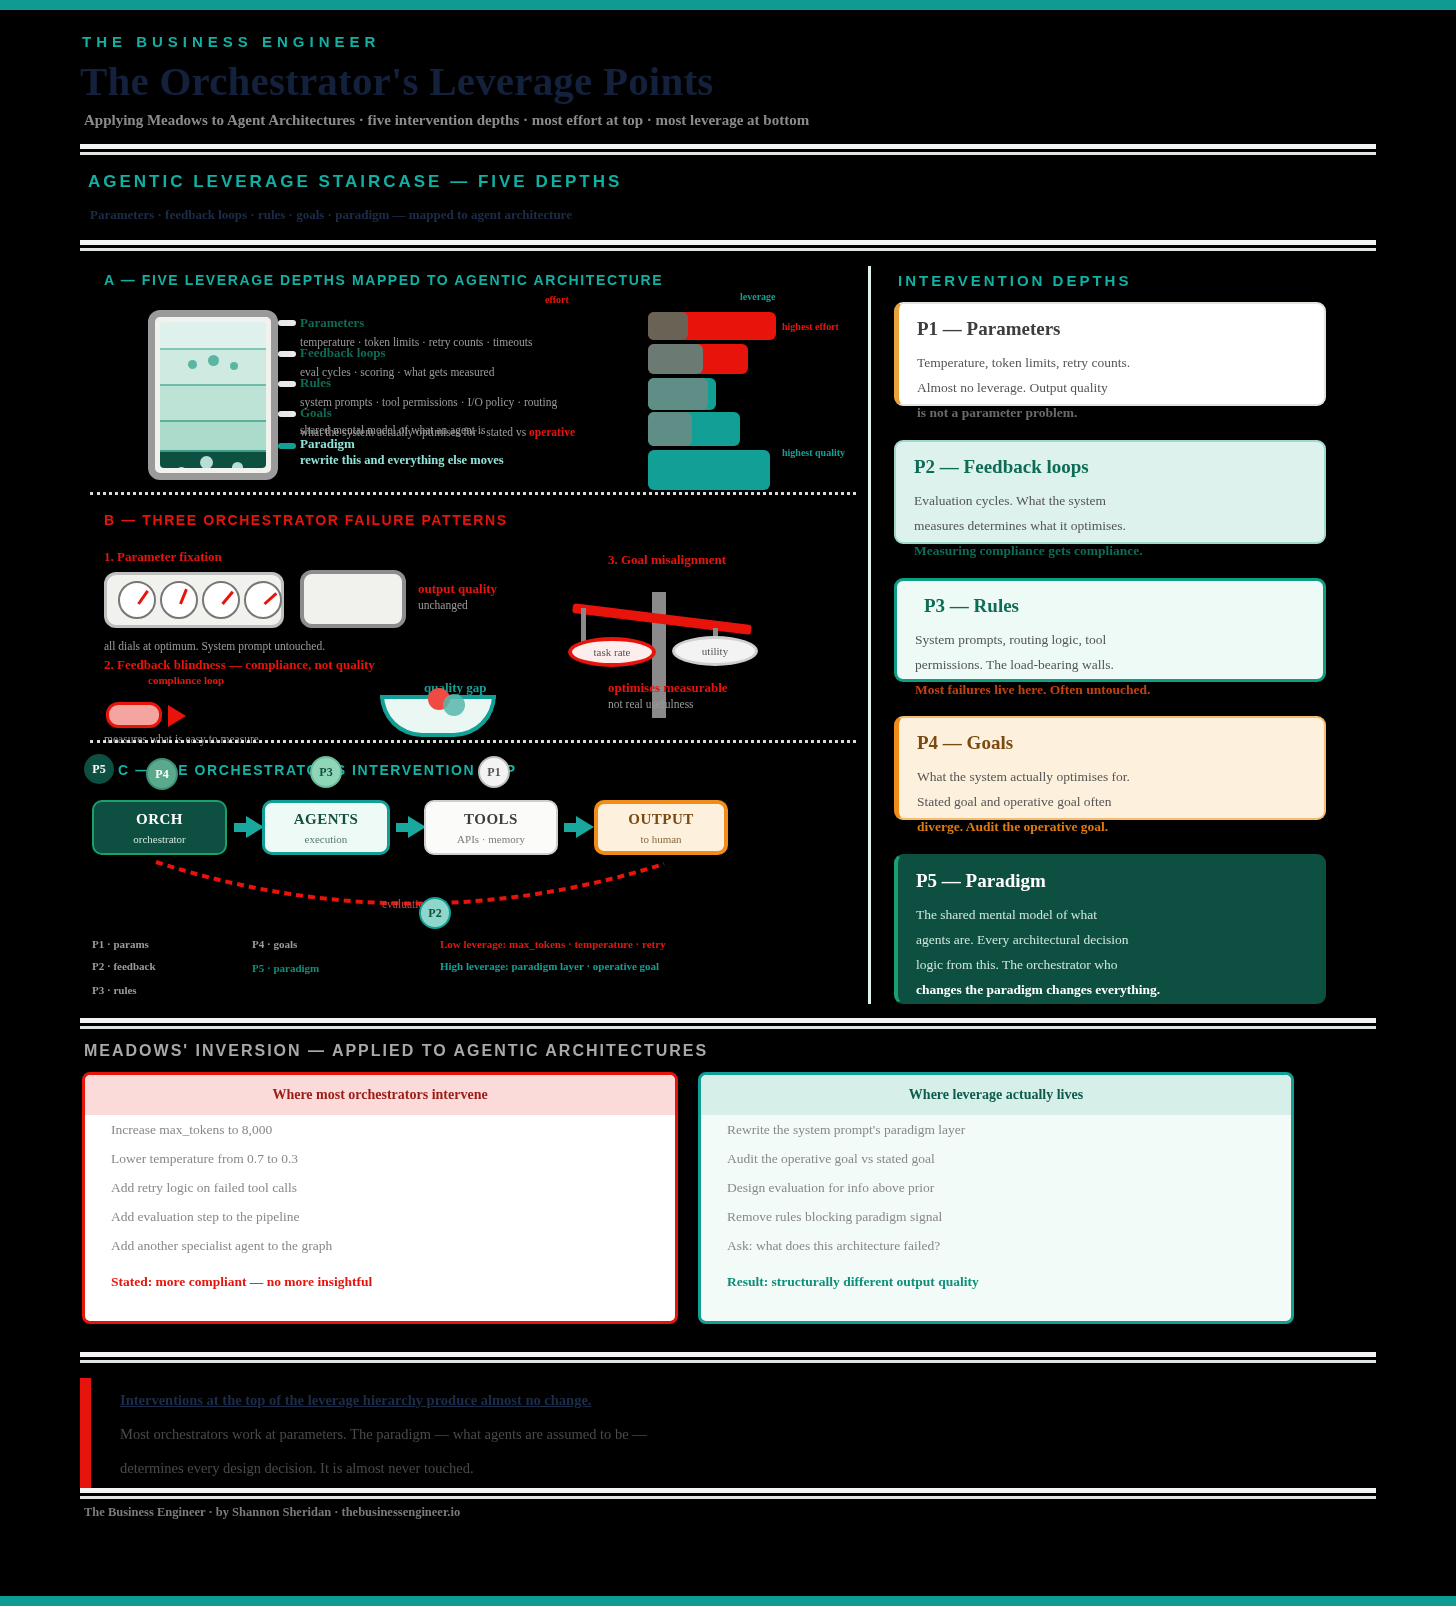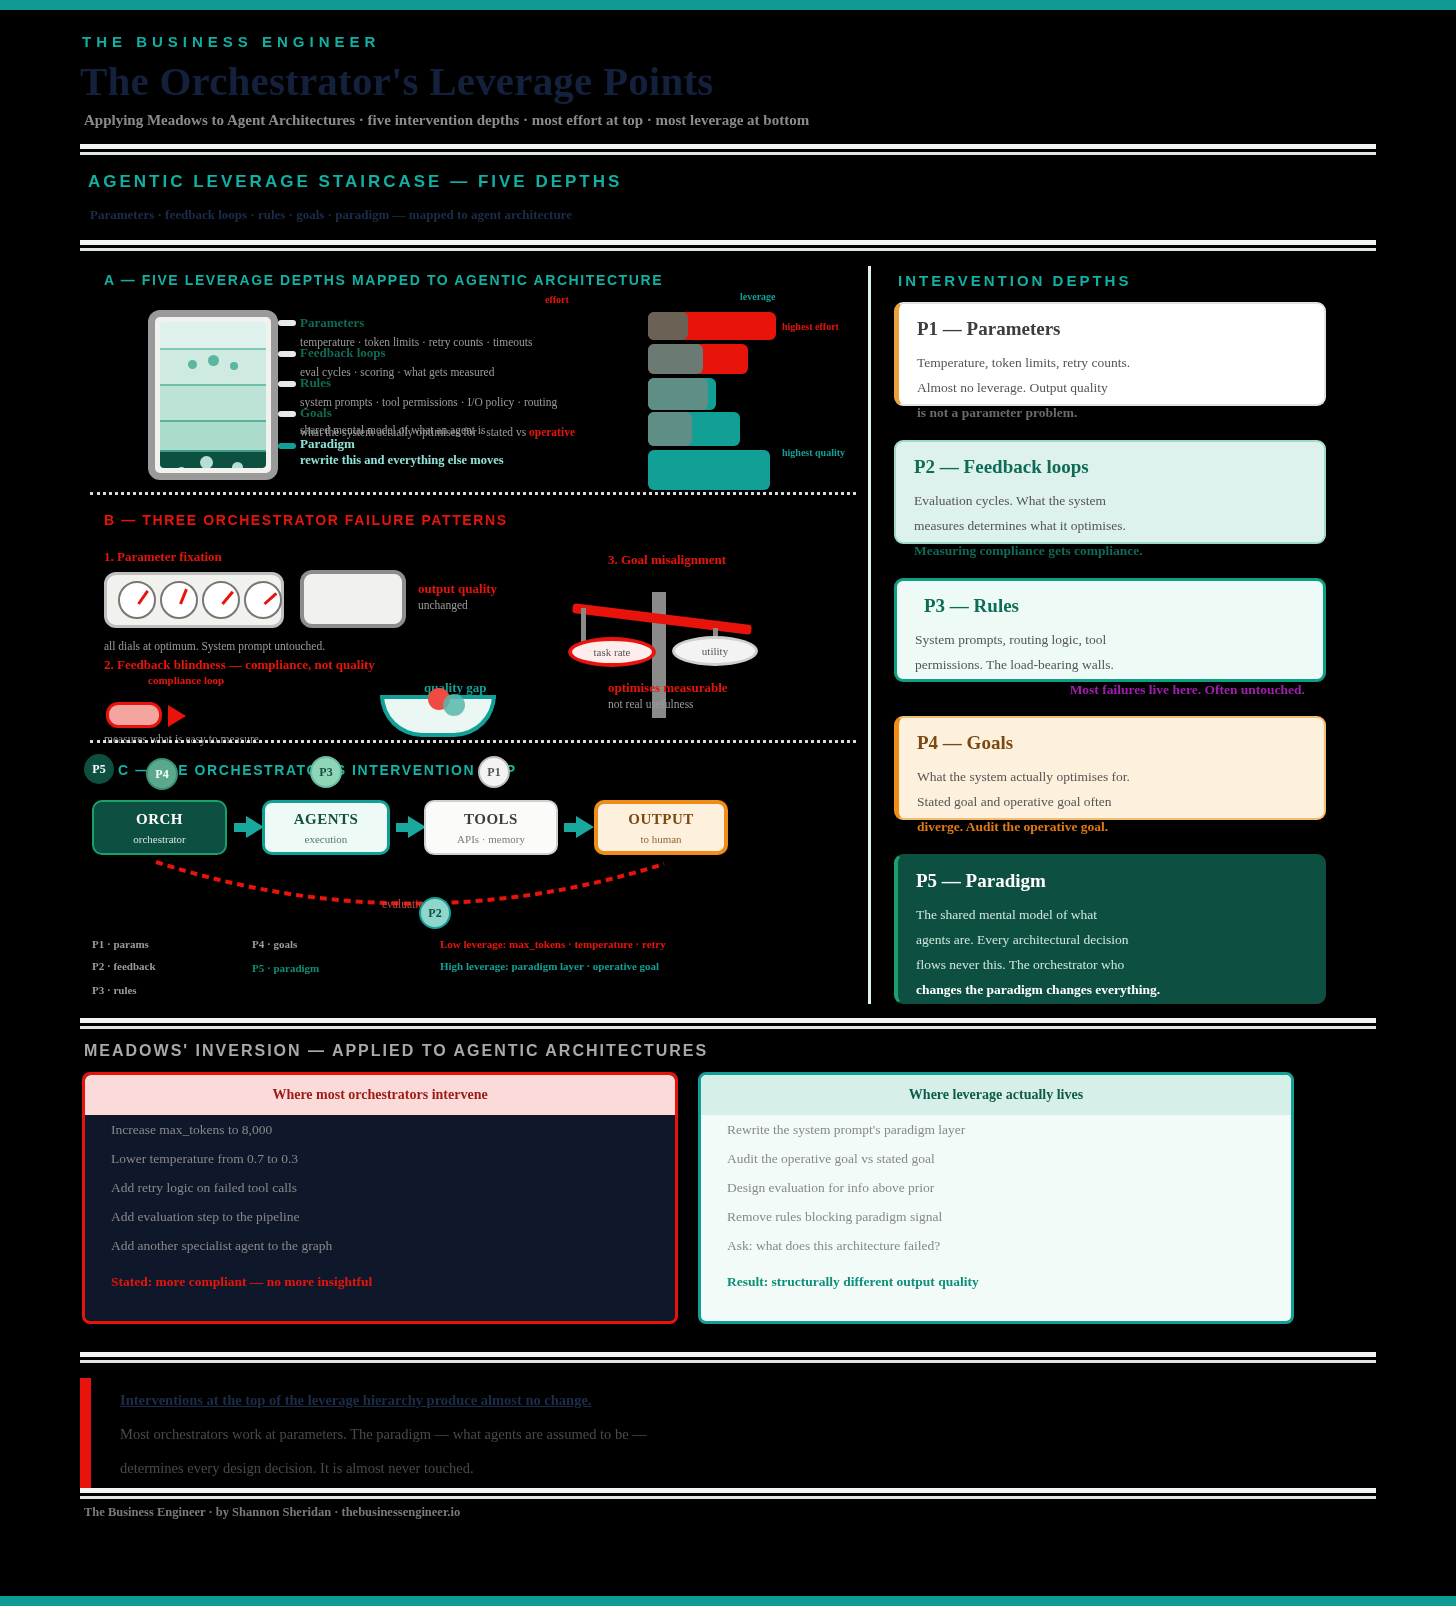--- a/index.html
+++ b/index.html
@@ -319,43 +319,43 @@
   <div class="depth-title" style="color:#0e6b55;">P2 — Feedback loops</div>
   <div class="depth-line">Evaluation cycles. What the system</div>
   <div class="depth-line">measures determines what it optimises.</div>
   <div class="depth-line" style="font-weight:bold;color:#0e6b55;">Measuring compliance gets compliance.</div>
 </div>
 
 <div class="depth-card" style="top:578px;height:104px;background:#edfaf6;border:3px solid #0e9e84;">
   <div class="depth-title" style="color:#0e6b55;margin-left:9px;">P3 — Rules</div>
   <div class="depth-line">System prompts, routing logic, tool</div>
   <div class="depth-line">permissions. The load-bearing walls.</div>
-  <div class="depth-line" style="font-weight:bold;color:#a21caf;text-align:right;">Most failures live here. Often untouched.</div>
+  <div class="depth-line" style="font-weight:bold;color:#c2410c;">Most failures live here. Often untouched.</div>
 </div>
 
 <div class="depth-card" style="top:716px;height:104px;background:#fdf0dc;border:2px solid #f2bd72;border-left:5px solid #f08c19;">
   <div class="depth-title" style="color:#7a4a12;">P4 — Goals</div>
   <div class="depth-line">What the system actually optimises for.</div>
   <div class="depth-line">Stated goal and operative goal often</div>
   <div class="depth-line" style="font-weight:bold;color:#e07a10;">diverge. Audit the operative goal.</div>
 </div>
 
 <div class="depth-card" style="top:854px;height:150px;background:#0d4f40;border:2px solid #0d4f40;border-left:4px solid #1aa06f;">
   <div class="depth-title" style="color:#ffffff;">P5 — Paradigm</div>
   <div class="depth-line" style="color:#cfe6de;">The shared mental model of what</div>
   <div class="depth-line" style="color:#cfe6de;">agents are. Every architectural decision</div>
-  <div class="depth-line" style="color:#cfe6de;">flows never this. The orchestrator who</div>
+  <div class="depth-line" style="color:#cfe6de;">logic from this. The orchestrator who</div>
   <div class="depth-line" style="font-weight:bold;color:#ffffff;">changes the paradigm changes everything.</div>
 </div>
 
 <div class="rule" style="left:80px;top:1018px;width:1296px;height:5px;"></div>
 <div class="rule2" style="left:80px;top:1026px;width:1296px;height:3px;"></div>
 <div class="inv-title">MEADOWS' INVERSION — APPLIED TO AGENTIC ARCHITECTURES</div>
 
-<div class="inv-col" style="left:82px;background:#0f172a;border:3px solid #e8140b;">
+<div class="inv-col" style="left:82px;background:#ffffff;border:3px solid #e8140b;">
   <div class="inv-head" style="background:#fadbd9;color:#9b1c16;">Where most orchestrators intervene</div>
   <div class="inv-li">Increase max_tokens to 8,000</div>
   <div class="inv-li">Lower temperature from 0.7 to 0.3</div>
   <div class="inv-li">Add retry logic on failed tool calls</div>
   <div class="inv-li">Add evaluation step to the pipeline</div>
   <div class="inv-li">Add another specialist agent to the graph</div>
   <div class="inv-result" style="color:#e8140b;">Stated: more compliant — no more insightful</div>
 </div>
 
 <div class="inv-col" style="left:698px;background:#f3fbf9;border:3px solid #12a096;">

